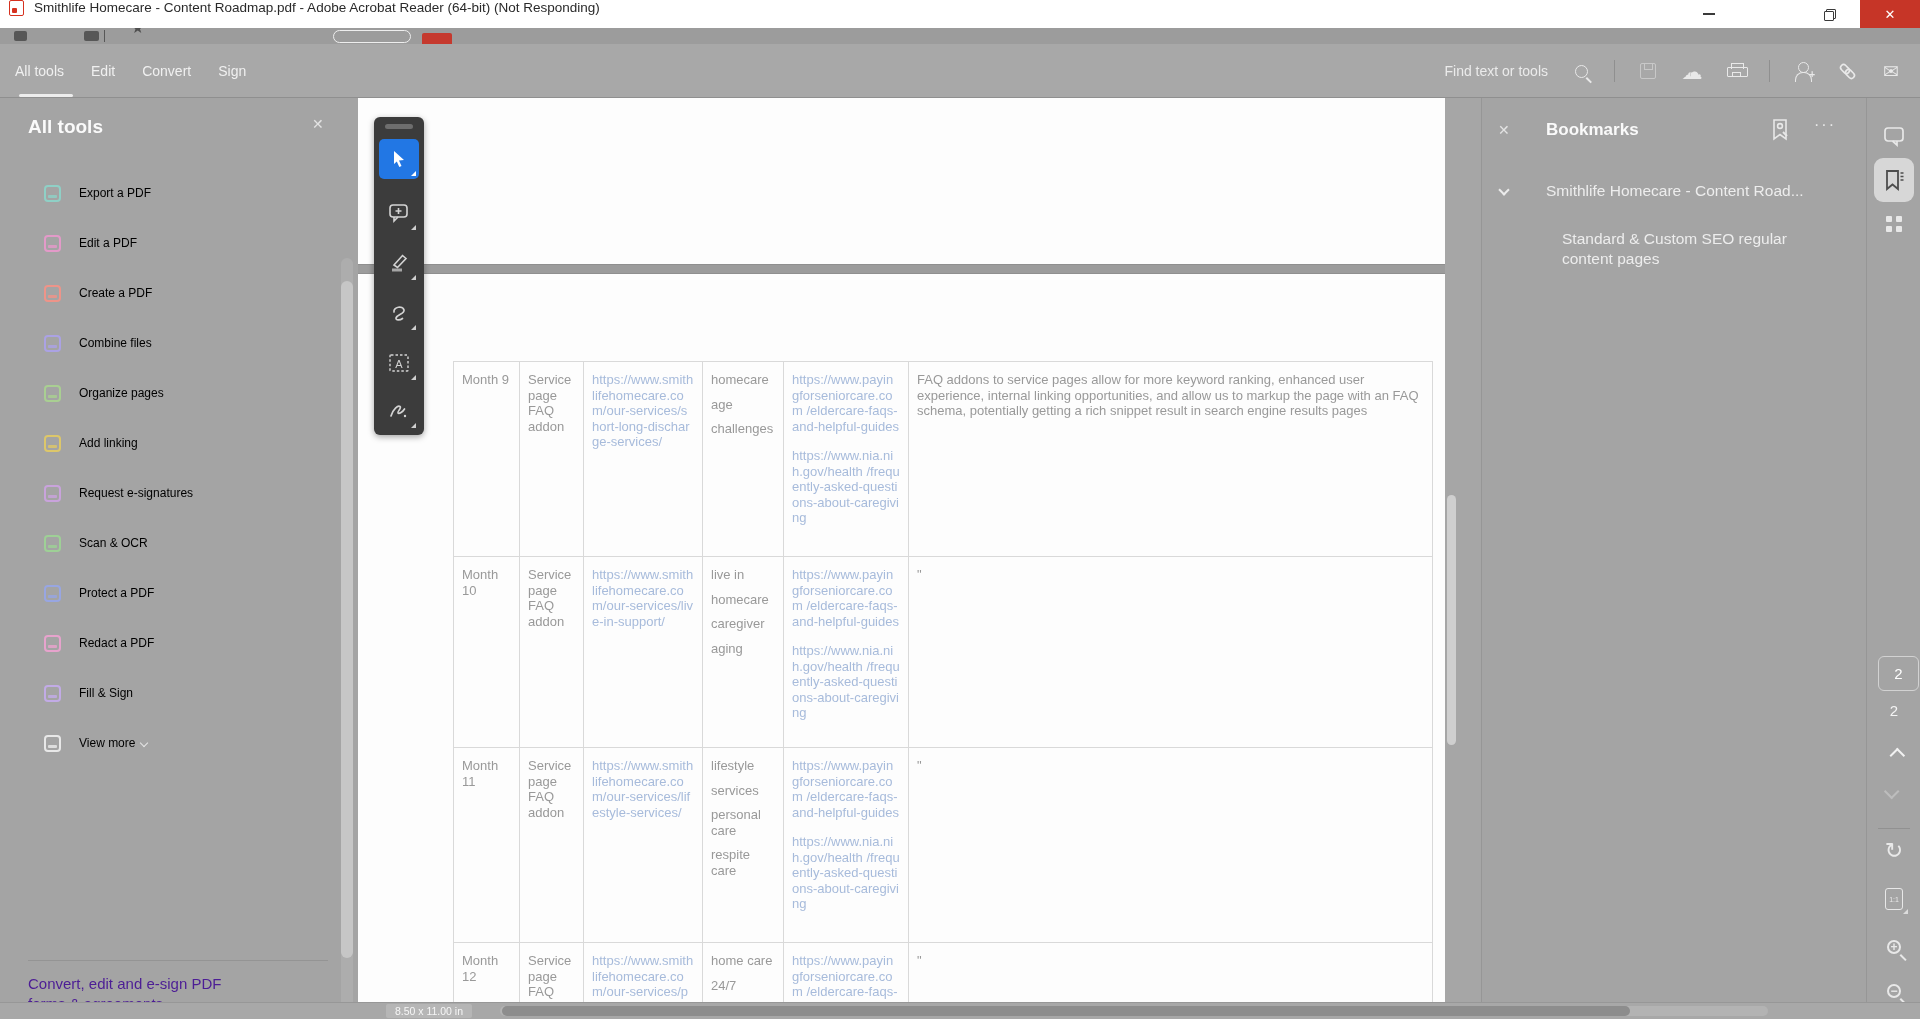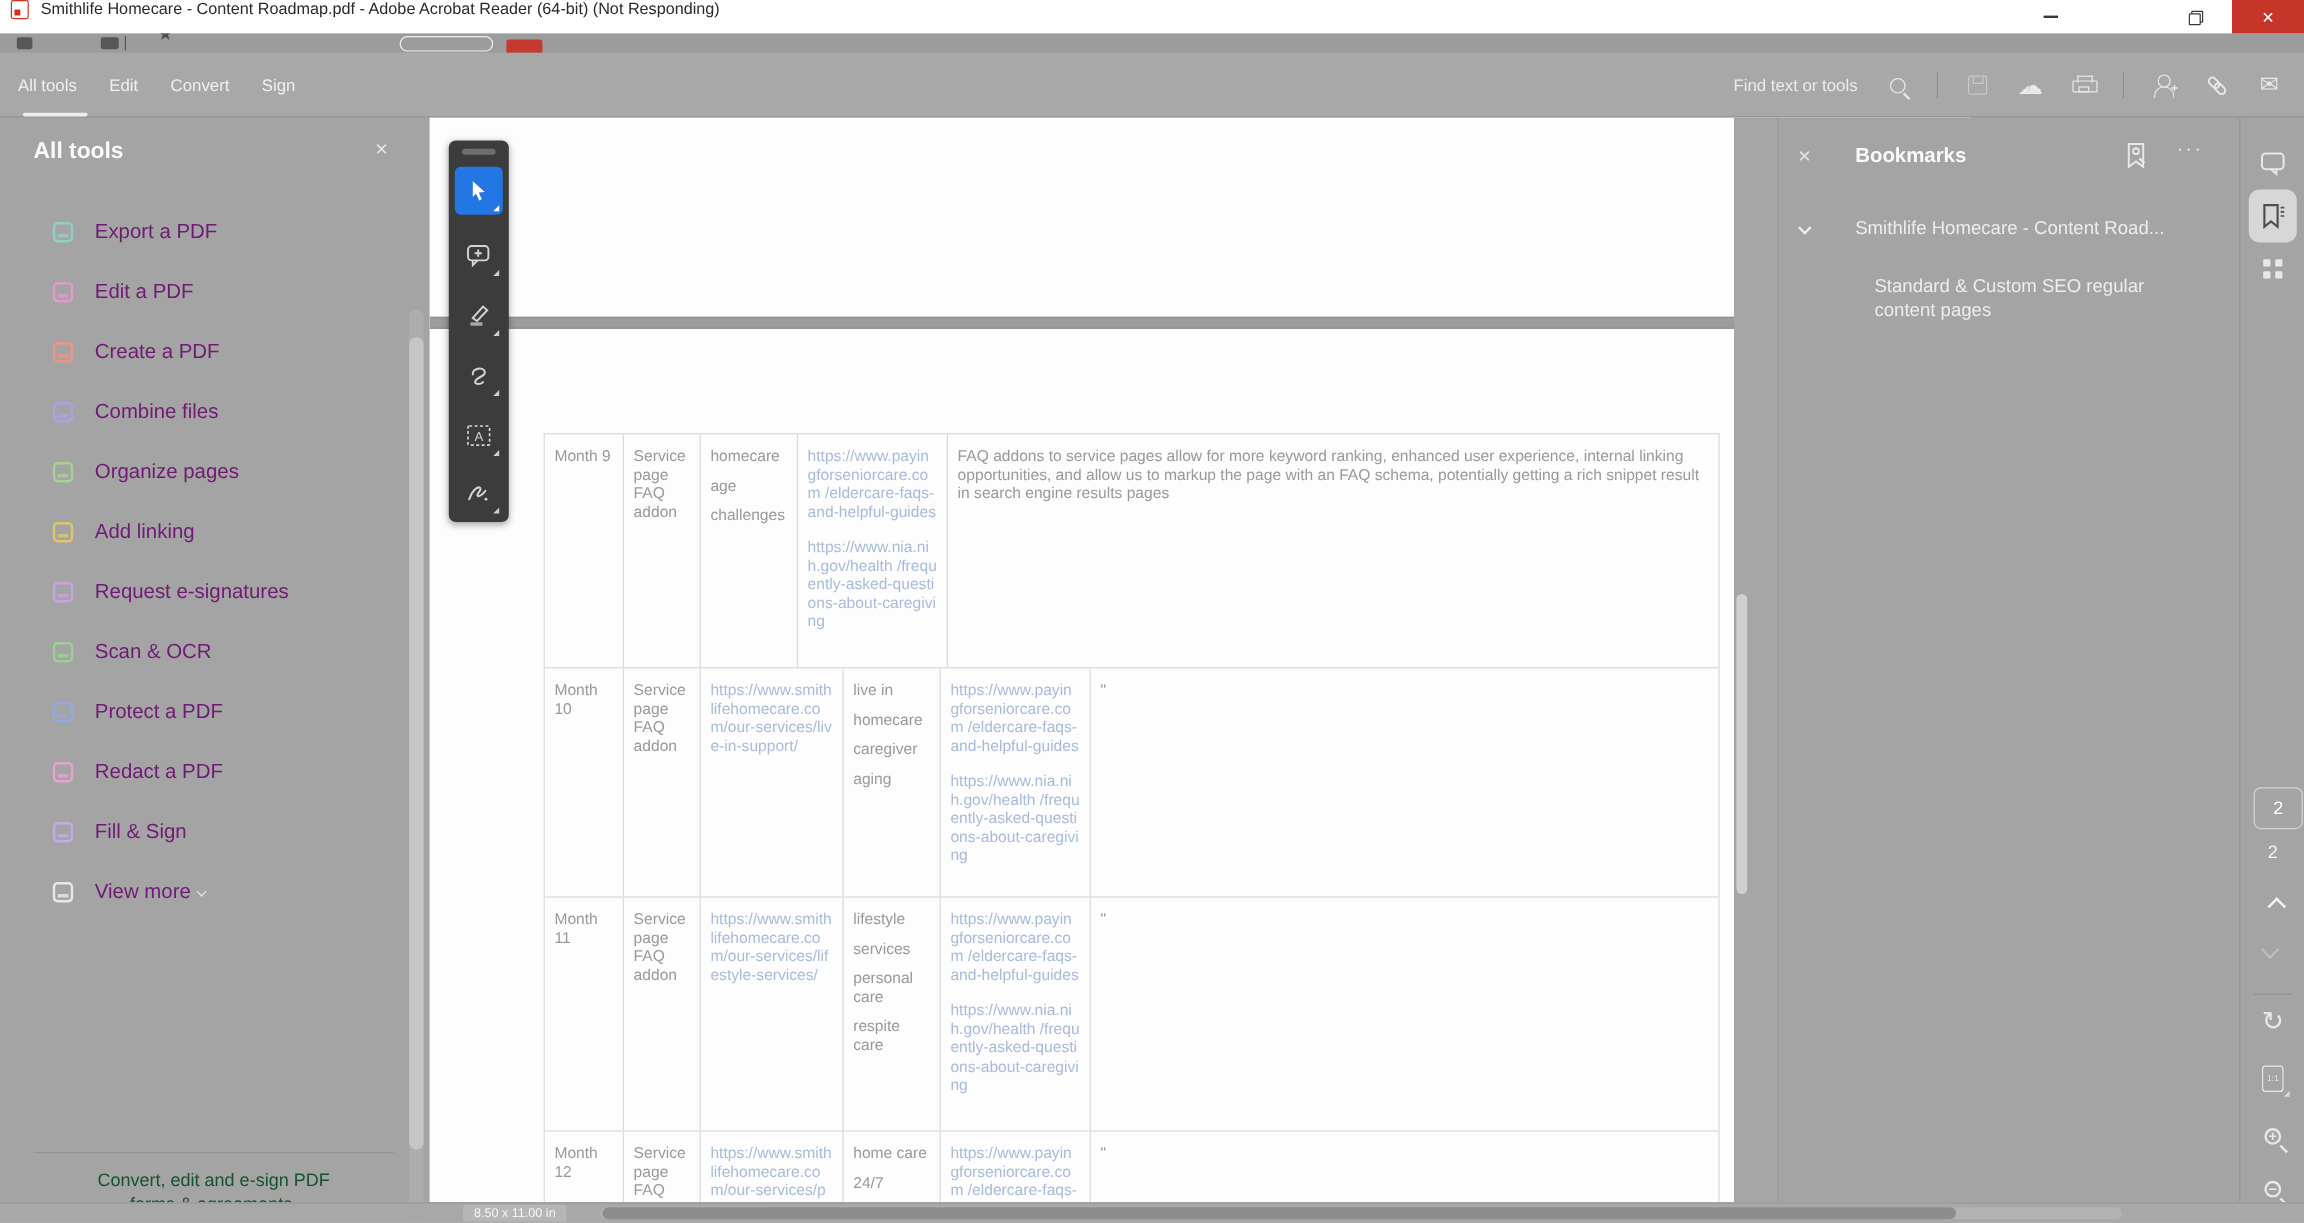--- a/index.html
+++ b/index.html
@@ -54,24 +54,24 @@
   .mail-glyph{font-size:19px;color:#e9e9e9;line-height:1}
 
   
   .left-panel{left:0;top:98px;width:358px;height:904px;background:#a4a4a4}
   .panel-title{position:absolute;left:28px;top:18px;font-size:19px;font-weight:700;color:#fafafa}
   .panel-close{position:absolute;left:312px;top:18px;font-size:14px;color:#e3e3e3}
   .tool-list{position:absolute;left:0;top:70px;width:340px}
   .tool-item{height:50px;display:flex;align-items:center;padding-left:44px;gap:18px}
   .tool-icon{flex:0 0 auto;width:17px;height:17px;border:2px solid currentColor;border-radius:4px;position:relative}
   .tool-icon::after{content:"";position:absolute;left:2px;right:2px;bottom:2px;height:3px;background:currentColor;border-radius:1px;opacity:.85}
-  .tool-label{font-size:17px;color:#701a75;white-space:nowrap}
+  .tool-label{font-size:12px;color:#000000;white-space:nowrap}
   .viewmore-chev{width:6px;height:6px;border-right:1.6px solid #e6e6e6;border-bottom:1.6px solid #e6e6e6;transform:rotate(45deg);margin-left:-12px}
   .panel-divider{position:absolute;left:28px;top:862px;width:300px;height:1px;background:#949494}
-  .promo{position:absolute;left:28px;top:876px;width:300px;text-align:center;font-size:15px;color:#14532d;line-height:20px}
+  .promo{position:absolute;left:28px;top:876px;width:300px;font-size:15px;color:#4c1d95;line-height:20px}
   .panel-scroll{position:absolute;left:341px;top:160px;width:12px;height:842px;background:#adadad;border-radius:6px}
   .panel-thumb{position:absolute;left:341px;top:183px;width:12px;height:677px;background:#c6c6c6;border-radius:6px}
 
   
   .doc-area{left:358px;top:98px;width:1284px;height:904px;background:#fdfdfd;overflow:hidden}
   .page-gap{position:absolute;left:0;top:166px;width:1087px;height:10px;background:#9c9c9c;border-top:1px solid #8f8f8f;border-bottom:1px solid #8f8f8f}
   .doc-vscroll-zone{left:1445px;top:98px;width:36px;height:904px;background:#a6a6a6}
   .doc-vthumb{position:absolute;left:2px;top:397px;width:9px;height:250px;background:#cfcfcf;border-radius:5px}
 
   
@@ -268,20 +268,23 @@
 
   <div class="abs tbl">
 
     <div class="trow" style="height:195px">
       <div class="tc c-month">
           <p>Month 9</p>
         </div>
       <div class="tc c-type">
           <p>Service page FAQ addon</p>
         </div>
+      <div class="tc c-url">
+          <p class="lnk">https://www.smithlifehomecare.com/our-services/short-long-discharge-services/</p>
+        </div>
       <div class="tc c-kw">
         <p class="kw">homecare</p>
         <p class="kw">age</p>
         <p class="kw">challenges</p>
       </div>
       <div class="tc c-refs">
         <p class="lnk ref1">https://www.payingforseniorcare.com /eldercare-faqs-and-helpful-guides</p>
         <p class="lnk">https://www.nia.nih.gov/health /frequently-asked-questions-about-caregiving</p>
       </div>
       <div class="tc c-notes">

